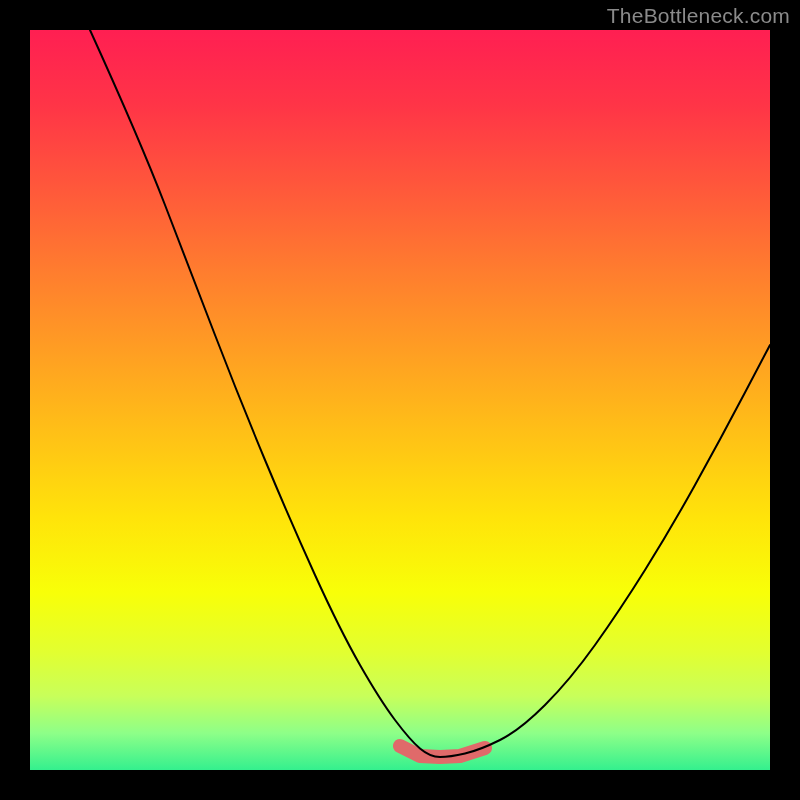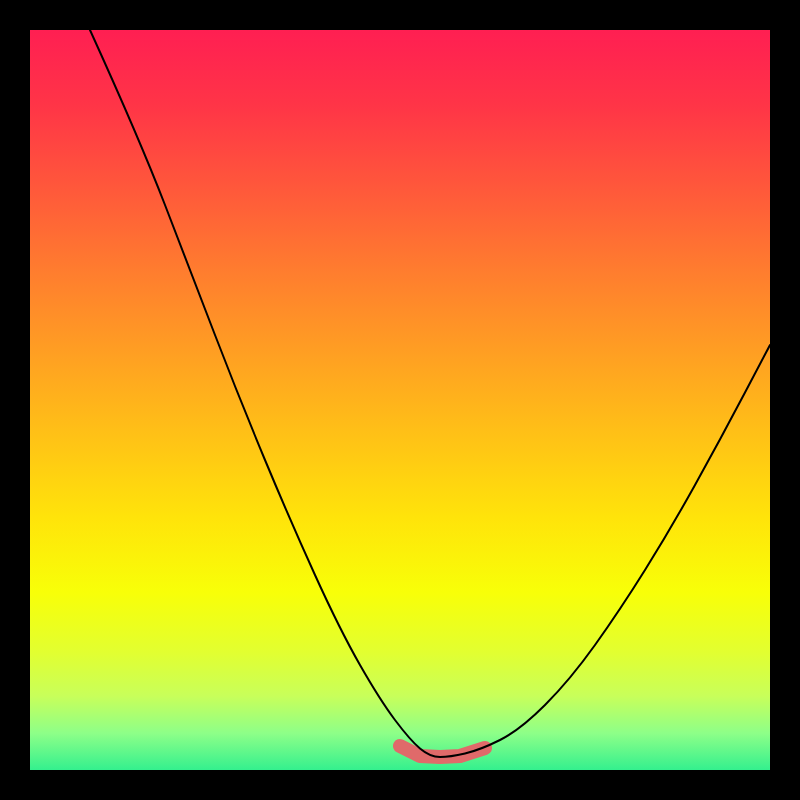--- a/index.html
+++ b/index.html
@@ -67,20 +67,21 @@
     font-size: 21px;
     letter-spacing: 0.2px;
     user-select: none;
   }
 </style>
 </head>
 <body>
 
 <div class="stage">
 
+  <div class="watermark">TheBottleneck.com</div>
 
   <div class="plot">
     <div class="gradient"></div>
 
     <svg class="curve" viewBox="0 0 740 740" preserveAspectRatio="none">
       <path class="highlight" d="M370 716 L390 726 L410 727 L430 726 L455 718"></path>
       <path class="main" d="M60 0 Q110 110 135 175 Q160 240 185 305 Q210 370 235 430 Q260 490 285 545 Q310 600 330 635 Q350 670 365 690 Q380 710 390 718.5 Q400 727 410 727 Q420 727 435 723.5 Q450 720 470 710 Q490 700 515 675 Q540 650 565 615 Q590 580 615 540 Q640 500 665 455 Q690 410 715 362.5 T740 315"></path>
     </svg>
   </div>
 </div>

